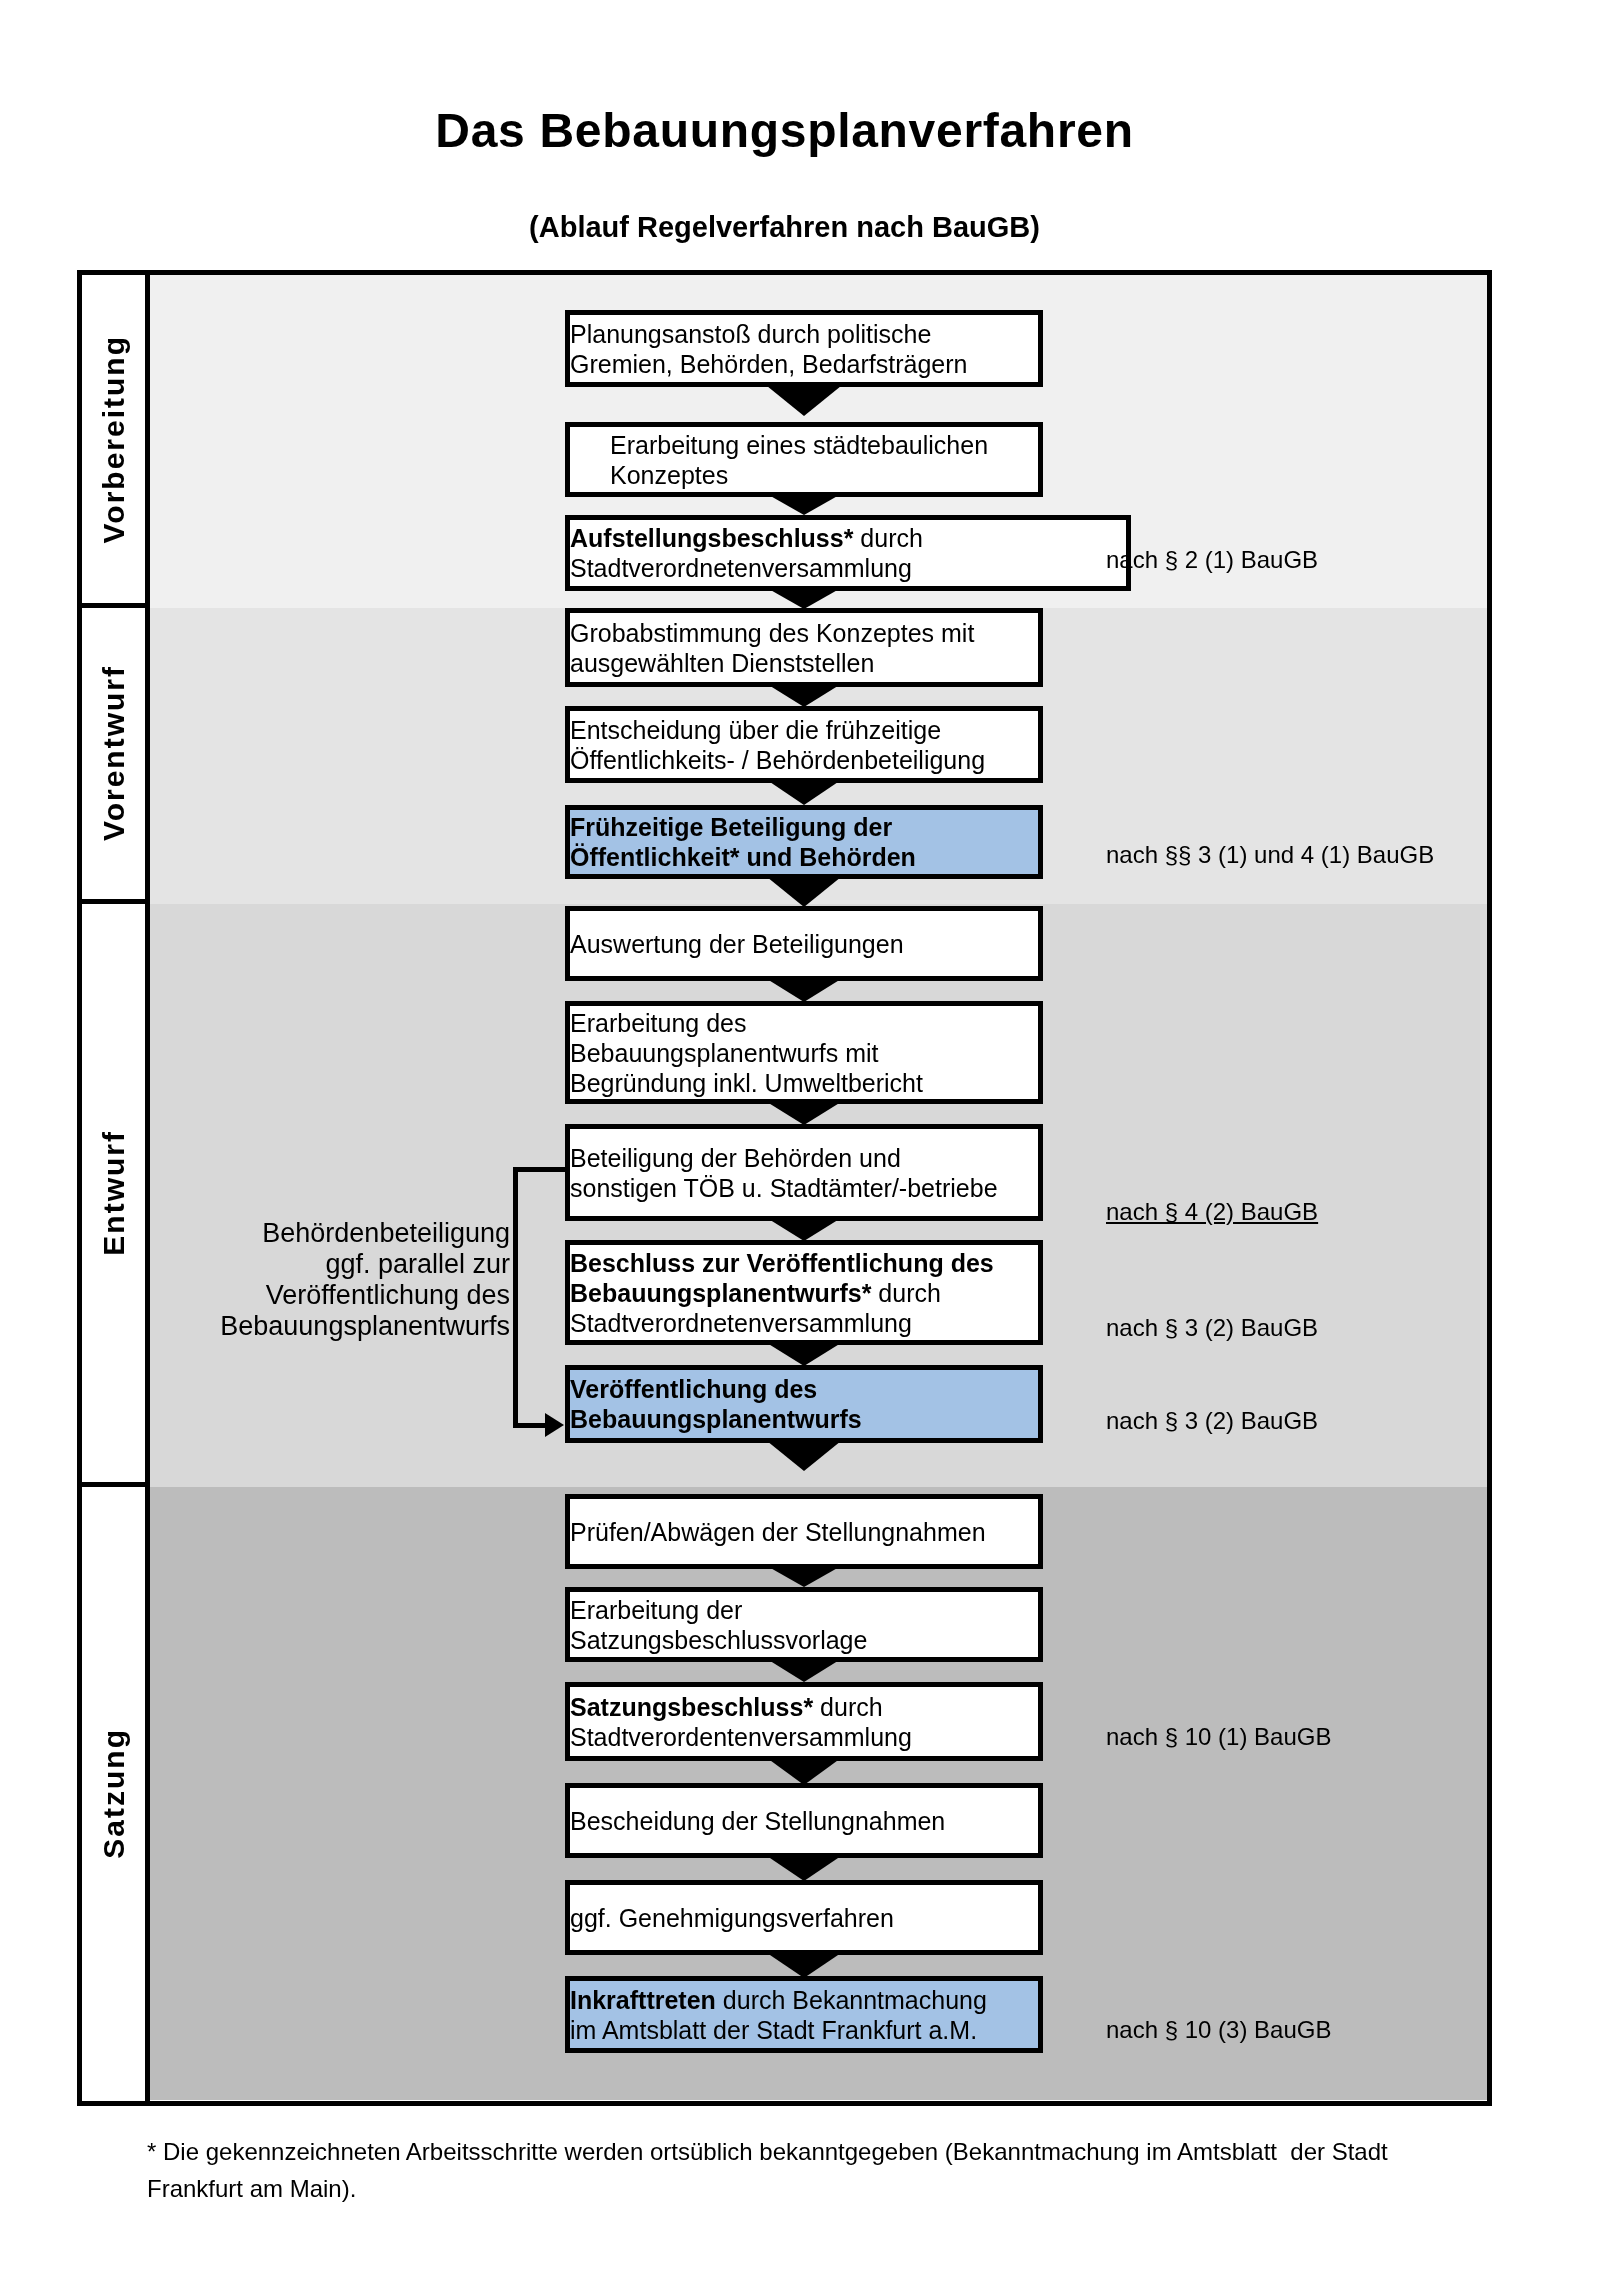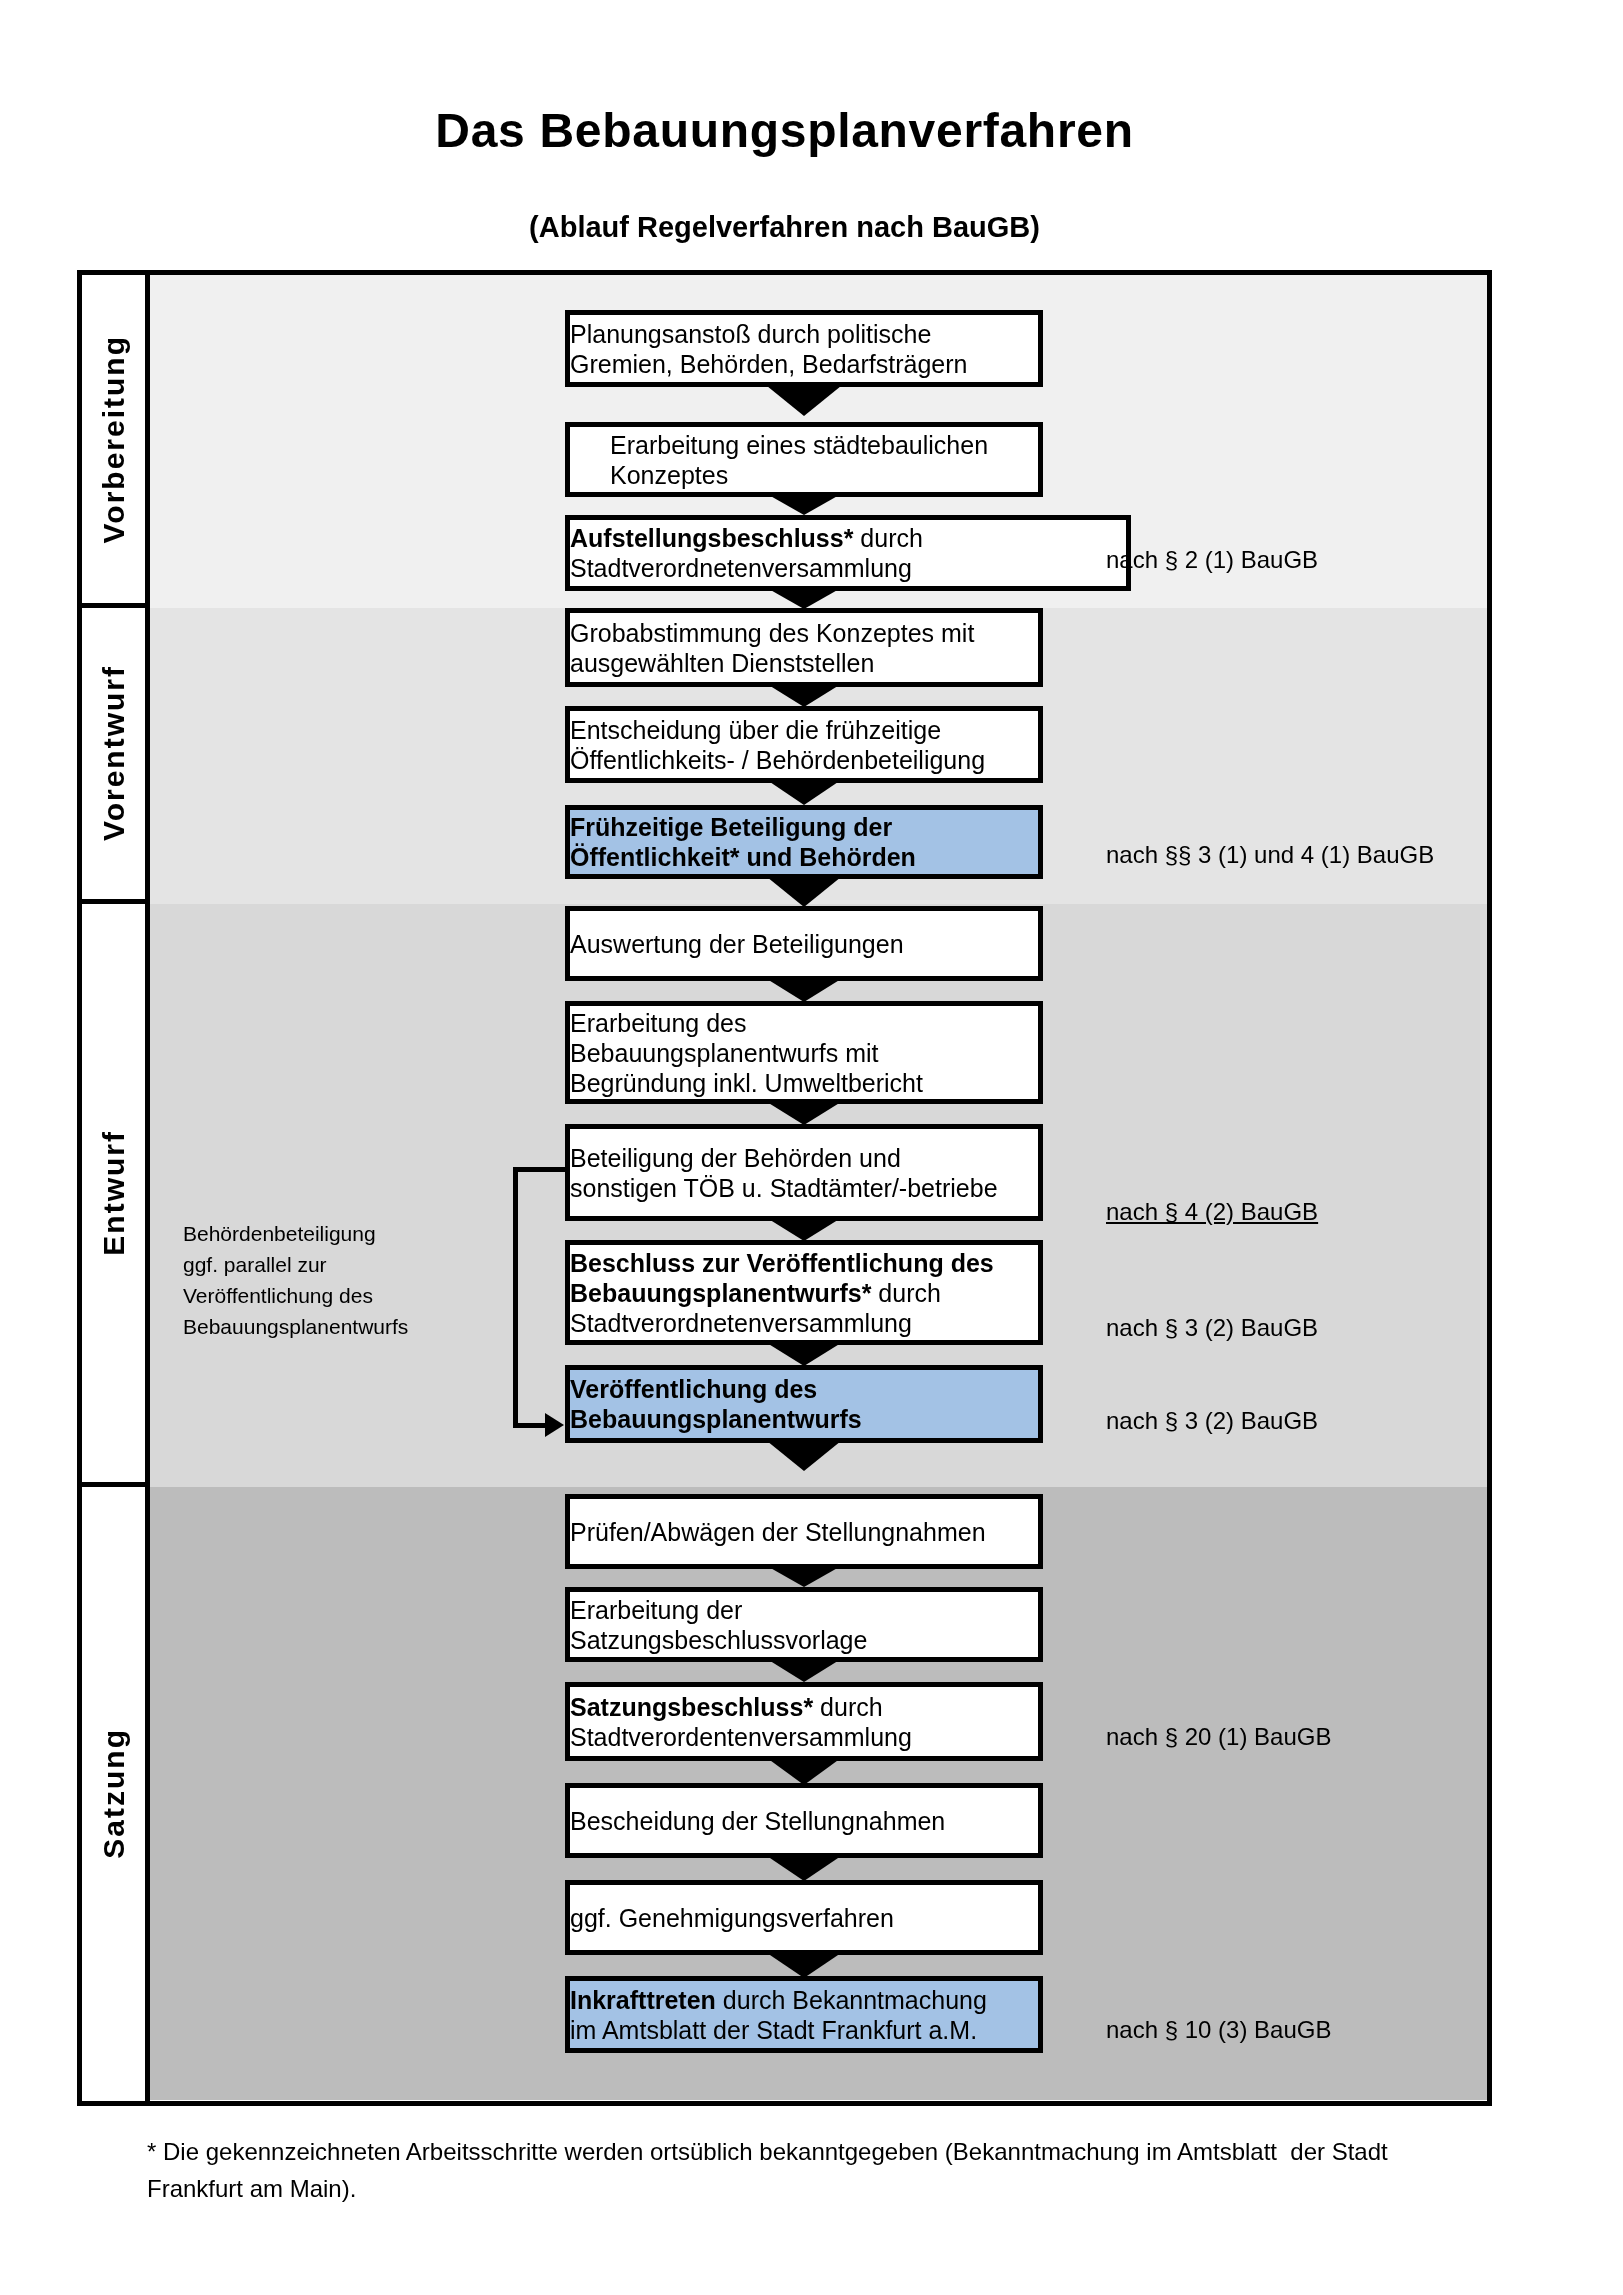--- a/index.html
+++ b/index.html
@@ -39,21 +39,21 @@
   }
   .flow-box .bseg{font-weight:bold;}
   .arrow-down{
     position:absolute;width:0;height:0;
     border-left:37px solid transparent;border-right:37px solid transparent;
   }
   .law-note{
     position:absolute;font-size:24px;white-space:nowrap;
   }
   .side-note{
-    position:absolute;font-size:21px;line-height:31px;text-align:left;
+    position:absolute;font-size:27px;line-height:31px;text-align:right;
   }
   .conn{position:absolute;background:#000;}
   .conn-head{
     position:absolute;width:0;height:0;
     border-top:12.4px solid transparent;border-bottom:12.4px solid transparent;
     border-left:19.6px solid #000;
   }
   .footnote{
     position:absolute;left:147px;top:2133px;width:1394px;
     font-size:24px;line-height:37px;white-space:pre-wrap;
@@ -138,21 +138,21 @@
       <div><span class="rseg">Prüfen/Abwägen der Stellungnahmen</span></div>
     </div>
     <div class="flow-box" style="left: 483px; top: 1312px; width: 478px; height: 75px;">
       <div><span class="rseg">Erarbeitung der</span></div>
       <div><span class="rseg">Satzungsbeschlussvorlage</span></div>
     </div>
     <div class="flow-box" style="left: 483px; top: 1407px; width: 478px; height: 79px;">
       <div><span class="bseg">Satzungsbeschluss*</span><span class="rseg"> durch</span></div>
       <div><span class="rseg">Stadtverordentenversammlung</span></div>
     </div>
-    <div class="law-note" style="left: 1024px; top: 1448px;">nach § 20 (1) BauGB</div>
+    <div class="law-note" style="left: 1024px; top: 1448px;">nach § 10 (1) BauGB</div>
     <div class="flow-box" style="left: 483px; top: 1508px; width: 478px; height: 75px;">
       <div><span class="rseg">Bescheidung der Stellungnahmen</span></div>
     </div>
     <div class="flow-box" style="left: 483px; top: 1605px; width: 478px; height: 75px;">
       <div><span class="rseg">ggf. Genehmigungsverfahren</span></div>
     </div>
     <div class="flow-box" style="left: 483px; top: 1701px; width: 478px; height: 77px; background: rgb(163, 194, 229);">
       <div><span class="bseg">Inkrafttreten</span><span class="rseg"> durch Bekanntmachung</span></div>
       <div><span class="rseg">im Amtsblatt der Stadt Frankfurt a.M.</span></div>
     </div>

